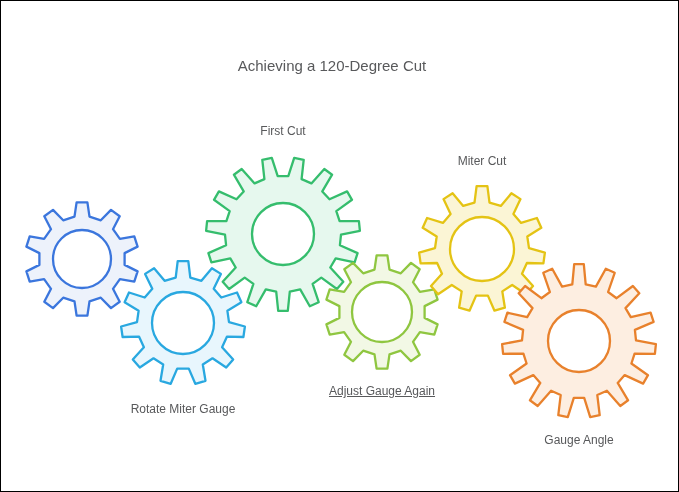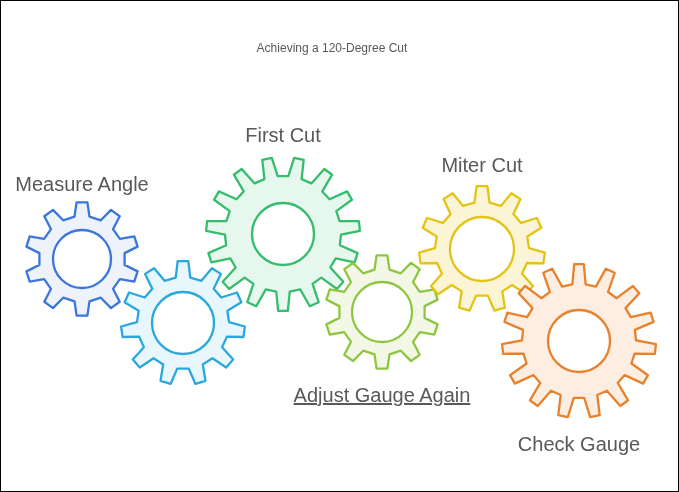--- a/index.html
+++ b/index.html
@@ -12,32 +12,32 @@
     width: 679px;
     height: 492px;
     box-sizing: border-box;
     border: 1px solid #000000;
     background: #ffffff;
     overflow: hidden;
     font-family: "Liberation Sans", sans-serif;
   }
   .title {
     position: absolute;
-    top: 40px;
+    top: 56px;
     left: 331px;
     transform: translateX(-50%);
-    font-size: 12px;
+    font-size: 15px;
     font-weight: 400;
     color: #58595b;
     white-space: nowrap;
   }
   .gear-label {
     position: absolute;
     transform: translateX(-50%);
-    font-size: 20px;
+    font-size: 12px;
     font-weight: 400;
     color: #58595b;
     white-space: nowrap;
   }
   svg.gears {
     position: absolute;
     top: 0;
     left: 0;
   }
 </style>
@@ -55,18 +55,18 @@
       <path d="M373.5 268.7L375.6 254.3L386.4 254.3L388.5 268.7L399.8 272.3L410.0 261.9L418.7 268.2L412.0 281.2L418.9 290.8L433.3 288.4L436.6 298.6L423.6 305.1L423.6 316.9L436.6 323.4L433.3 333.6L418.9 331.2L412.0 340.8L418.7 353.8L410.0 360.1L399.8 349.7L388.5 353.3L386.4 367.7L375.6 367.7L373.5 353.3L362.2 349.7L352.0 360.1L343.3 353.8L350.0 340.8L343.1 331.2L328.7 333.6L325.4 323.4L338.4 316.9L338.4 305.1L325.4 298.6L328.7 288.4L343.1 290.8L350.0 281.2L343.3 268.2L352.0 261.9L362.2 272.3Z" fill="#f2f8e5" stroke="#8fc640" stroke-width="2.3" stroke-linejoin="round"></path>
       <circle cx="381" cy="311" r="30" fill="#ffffff" stroke="#8fc640" stroke-width="2.3"></circle>
       <path d="M473.5 201.6L475.6 185.2L486.4 185.2L488.5 201.6L499.8 204.9L510.4 192.3L519.5 198.1L512.4 213.0L520.1 221.9L535.9 217.0L540.3 226.8L526.3 235.5L528.0 247.2L543.9 251.6L542.4 262.3L525.9 262.0L521.0 272.7L532.0 285.0L524.9 293.2L511.2 284.0L501.3 290.4L503.9 306.7L493.5 309.7L486.9 294.6L475.1 294.6L468.5 309.7L458.1 306.7L460.7 290.4L450.8 284.0L437.1 293.2L430.0 285.0L441.0 272.7L436.1 262.0L419.6 262.3L418.1 251.6L434.0 247.2L435.7 235.5L421.7 226.8L426.1 217.0L441.9 221.9L449.6 213.0L442.5 198.1L451.6 192.3L462.2 204.9Z" fill="#fbf5d5" stroke="#e4c314" stroke-width="2.3" stroke-linejoin="round"></path>
       <circle cx="481" cy="248" r="32" fill="#ffffff" stroke="#e4c314" stroke-width="2.3"></circle>
       <path d="M571.3 283.4L573.2 263.2L582.8 263.2L584.7 283.4L594.9 285.6L604.8 267.8L613.7 271.8L607.1 291.0L615.6 297.2L631.9 285.0L638.3 292.2L624.5 307.1L629.8 316.2L649.6 311.7L652.6 320.9L633.9 328.9L635.0 339.3L654.9 343.2L653.9 352.8L633.6 352.6L630.4 362.5L647.0 374.2L642.1 382.6L623.7 374.1L616.7 381.9L627.1 399.3L619.3 405.0L605.9 389.7L596.3 394.0L598.7 414.2L589.2 416.2L583.2 396.8L572.8 396.8L566.8 416.2L557.3 414.2L559.7 394.0L550.1 389.7L536.7 405.0L528.9 399.3L539.3 381.9L532.3 374.1L513.9 382.6L509.0 374.2L525.6 362.5L522.4 352.6L502.1 352.8L501.1 343.2L521.0 339.3L522.1 328.9L503.4 320.9L506.4 311.7L526.2 316.2L531.5 307.1L517.7 292.2L524.1 285.0L540.4 297.2L548.9 291.0L542.3 271.8L551.2 267.8L561.1 285.6Z" fill="#fdeee1" stroke="#e8812c" stroke-width="2.3" stroke-linejoin="round"></path>
       <circle cx="578" cy="340" r="31" fill="#ffffff" stroke="#e8812c" stroke-width="2.3"></circle>
     </svg>
 
   <div class="title" style="color: rgb(88, 89, 91);">Achieving a 120-Degree Cut</div>
 
-  <div class="gear-label" style="left: 81px; top: 172px; color: rgb(88, 89, 91);">Measure Angle</div>
+  <div class="gear-label" style="left: 182px; top: 401px; color: rgb(88, 89, 91);">Rotate Miter Gauge</div>
   <div class="gear-label" style="left: 282px; top: 123px; color: rgb(88, 89, 91);">First Cut</div>
   <div class="gear-label" style="left: 381px; top: 383px; color: rgb(88, 89, 91); text-decoration: underline;">Adjust Gauge Again</div>
   <div class="gear-label" style="left: 481px; top: 153px; color: rgb(88, 89, 91);">Miter Cut</div>
-  <div class="gear-label" style="left: 578px; top: 432px; color: rgb(88, 89, 91);">Check Gauge</div>
+  <div class="gear-label" style="left: 578px; top: 432px; color: rgb(88, 89, 91);">Gauge Angle</div>
 </div>
 
 </body></html>

